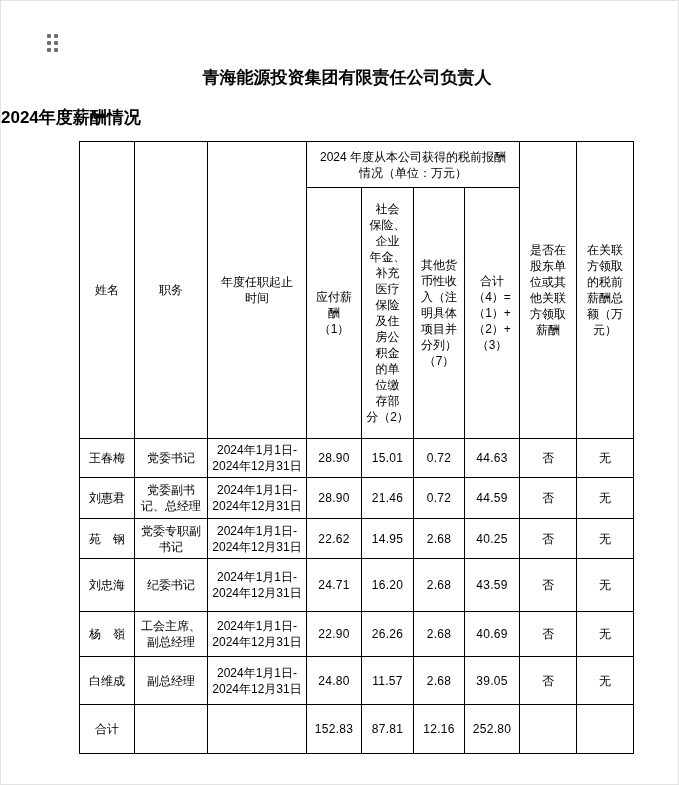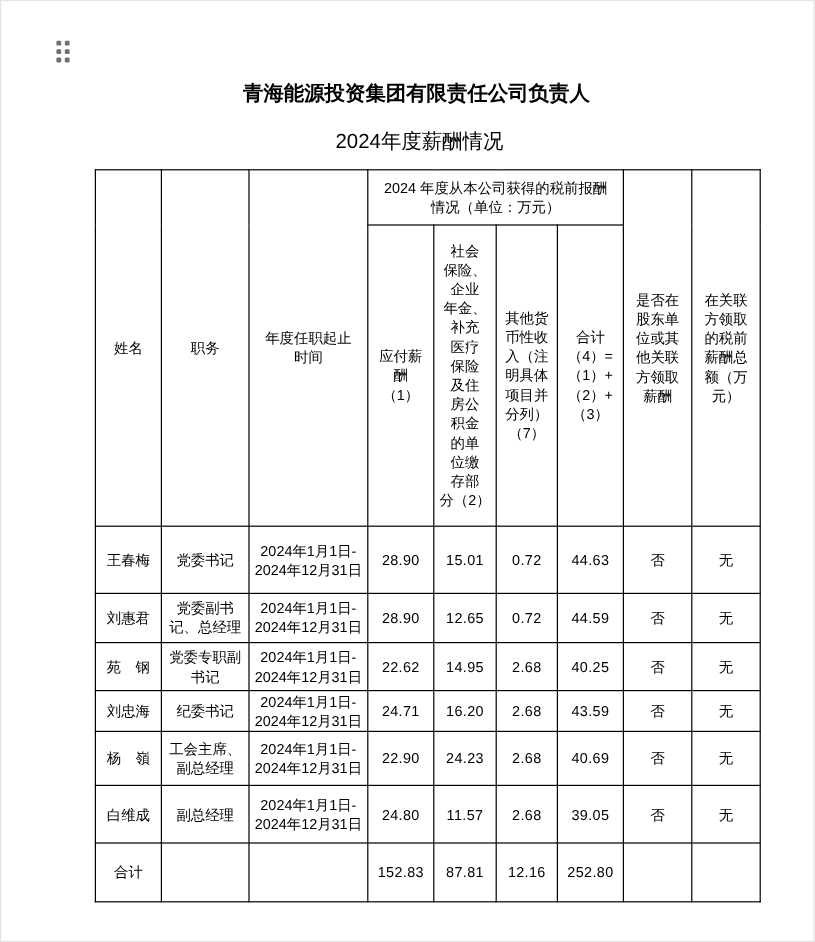--- a/index.html
+++ b/index.html
@@ -28,25 +28,23 @@
   }
   h1.title {
     margin: 66px 0 0 15px;
     text-align: center;
     font-size: 17px;
     font-weight: bold;
     line-height: 22px;
   }
   h2.subtitle {
     margin: 18px 0 0 0;
-    text-align: center;
     font-size: 17px;
-    font-weight: normal;
+    font-weight: bold;
     line-height: 22px;
-    padding-left: 20px;
   }
   table.salary {
     margin: 12px 0 0 78px;
     width: 554px;
     border-collapse: collapse;
     table-layout: fixed;
   }
   table.salary th, table.salary td {
     border: 1px solid #000;
     padding: 0 2px;
@@ -62,24 +60,24 @@
   th.group-header { white-space: pre-line; line-height: 20px; }
   th.vheader { white-space: pre-line; line-height: 17px; padding: 0 1px; }
   td.pos-cell { white-space: pre-line; line-height: 17px; margin-left: 20px; }
   td.term-cell {
     white-space: pre-line;
     font-size: 9px;
     font-weight: bold;
     line-height: 15px;
   }
   td.num-cell { letter-spacing: 0.3px; margin-top: 23px; }
-  tbody tr:nth-child(1) { height: 56px; }
+  tbody tr:nth-child(1) { height: 39px; }
   tbody tr:nth-child(2) { height: 41px; }
   tbody tr:nth-child(3) { height: 40px; }
-  tbody tr:nth-child(4) { height: 34px; }
+  tbody tr:nth-child(4) { height: 53px; }
   tbody tr:nth-child(5) { height: 45px; }
   tbody tr:nth-child(6) { height: 48px; }
   tbody tr:nth-child(7) { height: 49px; }
 </style>
 </head>
 <body>
 
 <div class="drag-handle">
   <span class="dot"></span>
   <span class="dot"></span>
@@ -170,21 +168,21 @@
       <td>否</td>
       <td>无</td>
     </tr>
     <tr>
       <td>刘惠君</td>
       <td class="pos-cell">党委副书
 记、总经理</td>
       <td class="term-cell">2024年1月1日-
 2024年12月31日</td>
       <td class="num-cell">28.90</td>
-      <td class="num-cell">12.65</td>
+      <td class="num-cell">21.46</td>
       <td class="num-cell">0.72</td>
       <td class="num-cell">44.59</td>
       <td>否</td>
       <td>无</td>
     </tr>
     <tr>
       <td>苑　钢</td>
       <td class="pos-cell">党委专职副
 书记</td>
       <td class="term-cell">2024年1月1日-
@@ -208,21 +206,21 @@
       <td>否</td>
       <td>无</td>
     </tr>
     <tr>
       <td>杨　嶺</td>
       <td class="pos-cell">工会主席、
 副总经理</td>
       <td class="term-cell">2024年1月1日-
 2024年12月31日</td>
       <td class="num-cell">22.90</td>
-      <td class="num-cell">24.23</td>
+      <td class="num-cell">26.26</td>
       <td class="num-cell">2.68</td>
       <td class="num-cell">40.69</td>
       <td>否</td>
       <td>无</td>
     </tr>
     <tr>
       <td>白维成</td>
       <td class="pos-cell">副总经理</td>
       <td class="term-cell">2024年1月1日-
 2024年12月31日</td>

